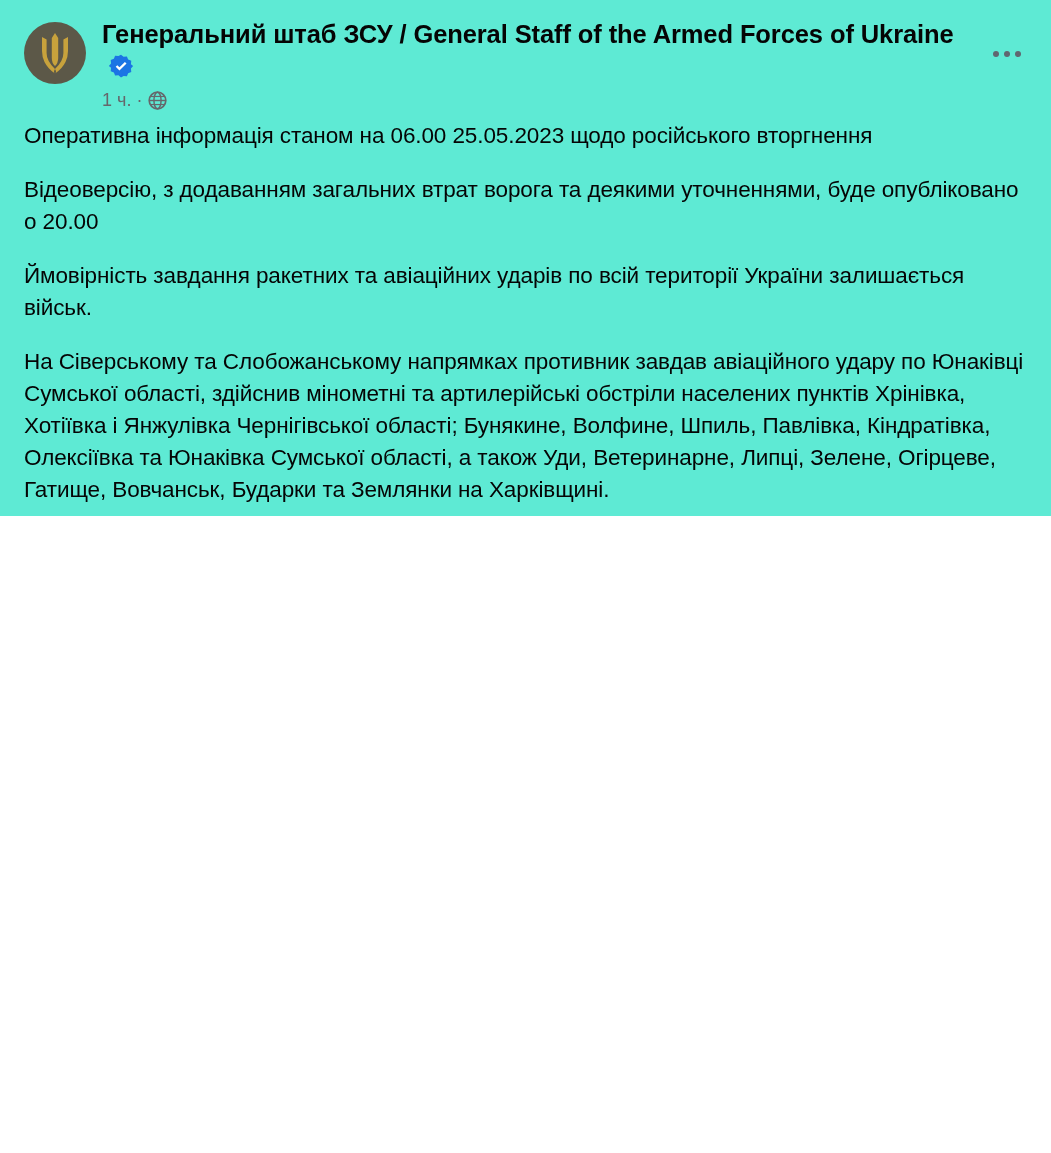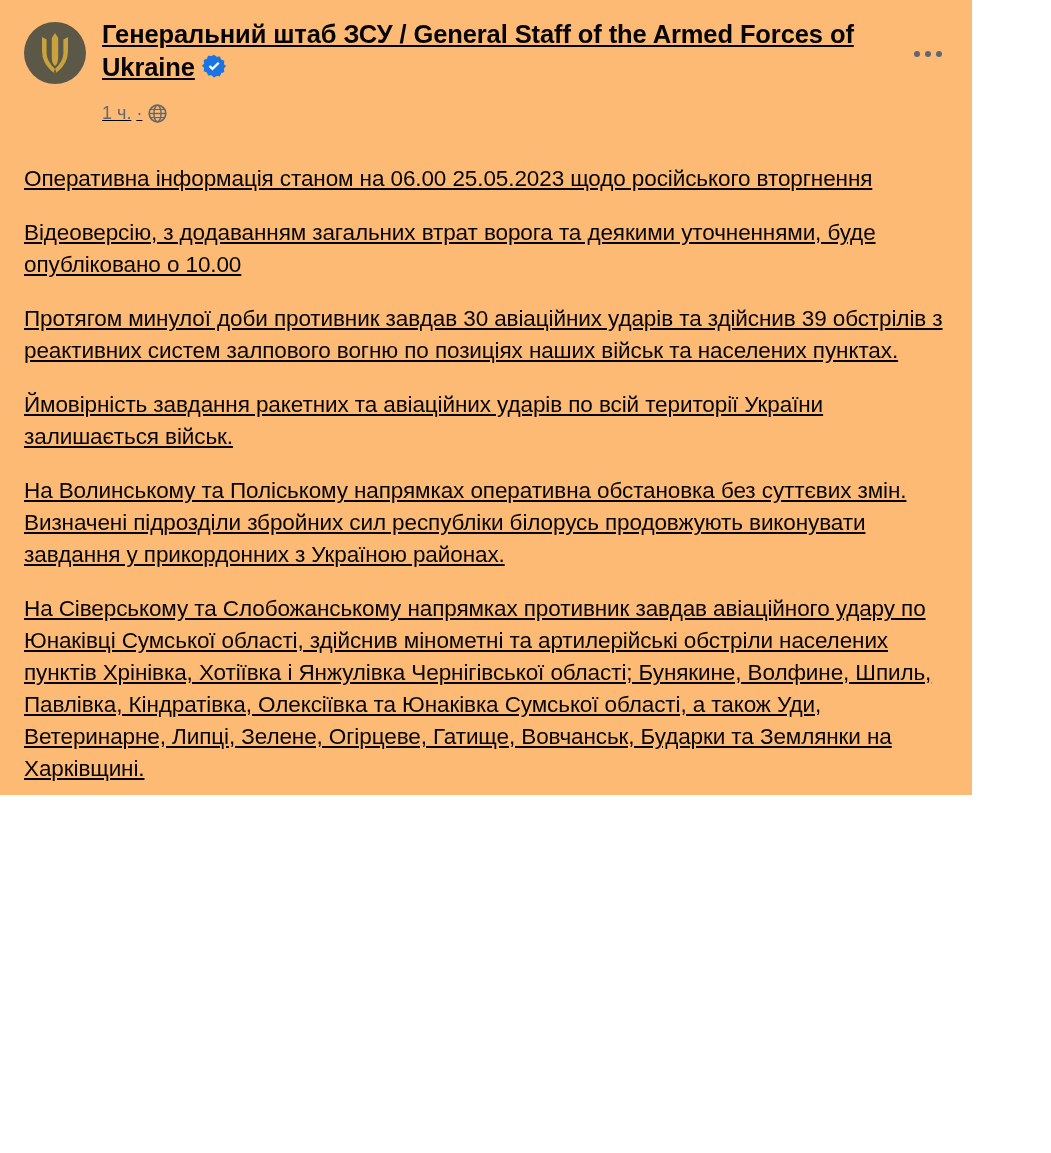--- a/index.html
+++ b/index.html
@@ -9,25 +9,24 @@
     background: #ffffff;
   }
   body {
     width: 1051px;
     min-height: 1153px;
     font-family: "Liberation Sans", sans-serif;
     color: #050505;
     -webkit-font-smoothing: antialiased;
   }
   .post {
-    width: 972px;
+    width: 1051px;
     box-sizing: border-box;
     padding: 18px 24px 10px 24px;
-    background: #fdba74;
-    text-decoration: underline;
+    background: #5eead4;
   }
   .post-header {
     display: flex;
     align-items: flex-start;
     position: relative;
     min-height: 90px;
   }
   .avatar {
     width: 62px;
     height: 62px;
@@ -55,21 +54,21 @@
     letter-spacing: -0.1px;
   }
   .verified {
     display: inline-block;
     vertical-align: -3px;
     margin-left: 6px;
   }
   .meta-row {
     display: flex;
     align-items: center;
-    margin-top: 14px;
+    margin-top: 1px;
     font-size: 18px;
     color: #65676b;
     line-height: 24px;
   }
   .meta-sep {
     margin: 0 5px;
     color: #65676b;
   }
   .globe-icon {
     display: inline-flex;
@@ -95,21 +94,21 @@
     gap: 5px;
   }
   .dots i {
     width: 6px;
     height: 6px;
     border-radius: 50%;
     background: #606770;
     display: block;
   }
   .post-body {
-    margin-top: 38px;
+    margin-top: 8px;
     font-size: 22.5px;
     line-height: 32px;
     color: #050505;
     letter-spacing: -0.1px;
   }
   .post-body p {
     margin: 0 0 22px 0;
   }
   .post-body p:last-child {
     margin-bottom: 0;
@@ -158,20 +157,18 @@
       <span class="dots">
         <i></i>
         <i></i>
         <i></i>
       </span>
     </div>
   </div>
 
   <div class="post-body">
     <p>Оперативна інформація станом на 06.00 25.05.2023 щодо російського вторгнення</p>
-    <p>Відеоверсію, з додаванням загальних втрат ворога та деякими уточненнями, буде опубліковано о 10.00</p>
-    <p>Протягом минулої доби противник завдав 30 авіаційних ударів та здійснив 39 обстрілів з реактивних систем залпового вогню по позиціях наших військ та населених пунктах.</p>
+    <p>Відеоверсію, з додаванням загальних втрат ворога та деякими уточненнями, буде опубліковано о 20.00</p>
     <p>Ймовірність завдання ракетних та авіаційних ударів по всій території України залишається військ.</p>
-    <p>На Волинському та Поліському напрямках оперативна обстановка без суттєвих змін. Визначені підрозділи збройних сил республіки білорусь продовжують виконувати завдання у прикордонних з Україною районах.</p>
     <p>На Сіверському та Слобожанському напрямках противник завдав авіаційного удару по Юнаківці Сумської області, здійснив мінометні та артилерійські обстріли населених пунктів Хрінівка, Хотіївка і Янжулівка Чернігівської області; Бунякине, Волфине, Шпиль, Павлівка, Кіндратівка, Олексіївка та Юнаківка Сумської області, а також Уди, Ветеринарне, Липці, Зелене, Огірцеве, Гатище, Вовчанськ, Бударки та Землянки на Харківщині.</p>
   </div>
 
 </div>
 
 </body></html>

